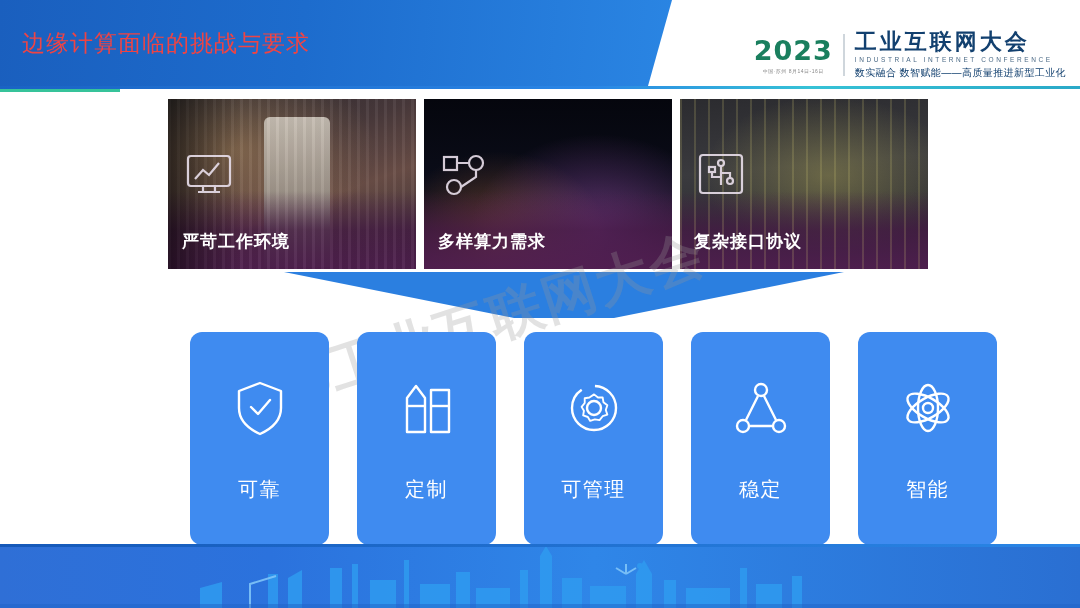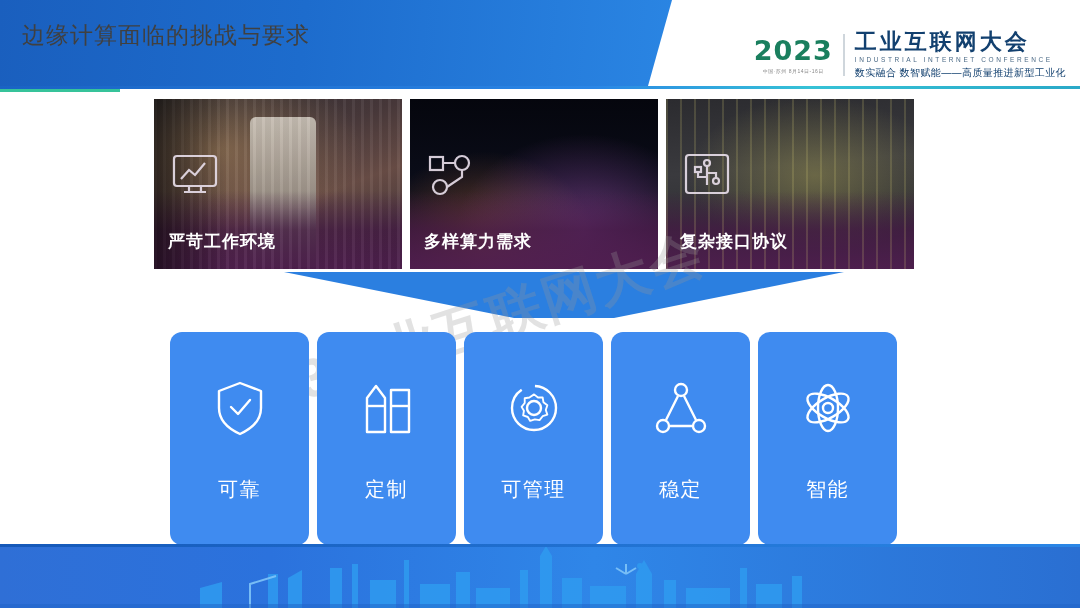--- a/index.html
+++ b/index.html
@@ -17,22 +17,22 @@
   .header-blue {
     position: absolute; top: 0; left: 0; width: 672px; height: 86px;
     background: linear-gradient(95deg,#1a5fbe 0%, #1d6ccd 45%, #2a85e3 100%);
     clip-path: polygon(0 0, 672px 0, 648px 86px, 0 86px);
   }
   .header-white {
     position: absolute; top: 0; left: 640px; width: 440px; height: 86px;
     background: #ffffff;
   }
   .slide-title {
-    position: absolute; left: 22px; top: 20px;
-    font-size: 23px; color: #404040; letter-spacing: 1px;
+    position: absolute; left: 22px; top: 28px;
+    font-size: 23px; color: #ef4444; letter-spacing: 1px;
     font-weight: 500;
     text-align: center;
   }
   .header-rule {
     position: absolute; top: 86px; left: 0; width: 1080px; height: 3px;
     background: linear-gradient(90deg,#1a63c4 0%, #2a86e6 55%, #36c2d6 75%, #2aa9c8 100%);
   }
   .header-rule2 {
     position: absolute; top: 89px; left: 0; width: 120px; height: 3px;
     background: #36c39a;
@@ -56,21 +56,21 @@
     font-size: 22px; color: #12406f; font-weight: 700; letter-spacing: 3px; line-height: 1.05;
     font-family: "DejaVu Sans", sans-serif;
   }
   .logo-en {
     font-size: 6.5px; color: #4b6a86; letter-spacing: 2.6px; margin-top: 3px;
   }
   .logo-slogan {
     font-size: 10px; color: #12406f; letter-spacing: .4px; margin-top: 3px;
   }
   
-  .cards { position: absolute; left: 154px; top: 99px; display: flex; gap: 8px; }
+  .cards { position: absolute; left: 168px; top: 99px; display: flex; gap: 8px; }
   .card {
     width: 248px; height: 170px; position: relative; overflow: hidden;
   }
   .card1 { background:
       radial-gradient(ellipse at 25% 30%, rgba(255,200,120,.35) 0%, rgba(0,0,0,0) 55%),
       linear-gradient(160deg,#2d2a30 0%, #4a3a3c 35%, #6b4f48 60%, #3a2f36 100%);
   }
   .card1::before{
     content:""; position:absolute; left:96px; top:18px; width:66px; height:150px;
     background: linear-gradient(180deg,#d9d2c7 0%, #9d968c 60%, #5d574f 100%);
@@ -106,21 +106,21 @@
   .card-icon { position: absolute; left: 14px; top: 48px; z-index: 4; opacity:.92;}
   
   .arrow {
     position: absolute; left: 284px; top: 272px; width: 560px; height: 50px;
   }
   
   .tiles { position: absolute; left: 170px; top: 332px; display: flex; gap: 8px; }
   .tile {
     width: 139px; height: 213px; background: #3f8bf0;
     display: flex; flex-direction: column; align-items: center; justify-content: flex-start;
-    padding-top: 46px; border-radius: 12px;
+    padding-top: 46px; border-radius: 12px; margin-left: 20px;
   }
   .tile-label {
     margin-top: 34px; color: #ffffff; font-size: 20px; letter-spacing: 1.5px;
   }
   
   .watermark {
     position: absolute; left: 196px; top: 296px; transform: rotate(-18deg);
     font-size: 54px; color: rgba(150,150,150,.28); font-weight: 700; letter-spacing: 2px;
     white-space: nowrap; pointer-events: none;
   }

